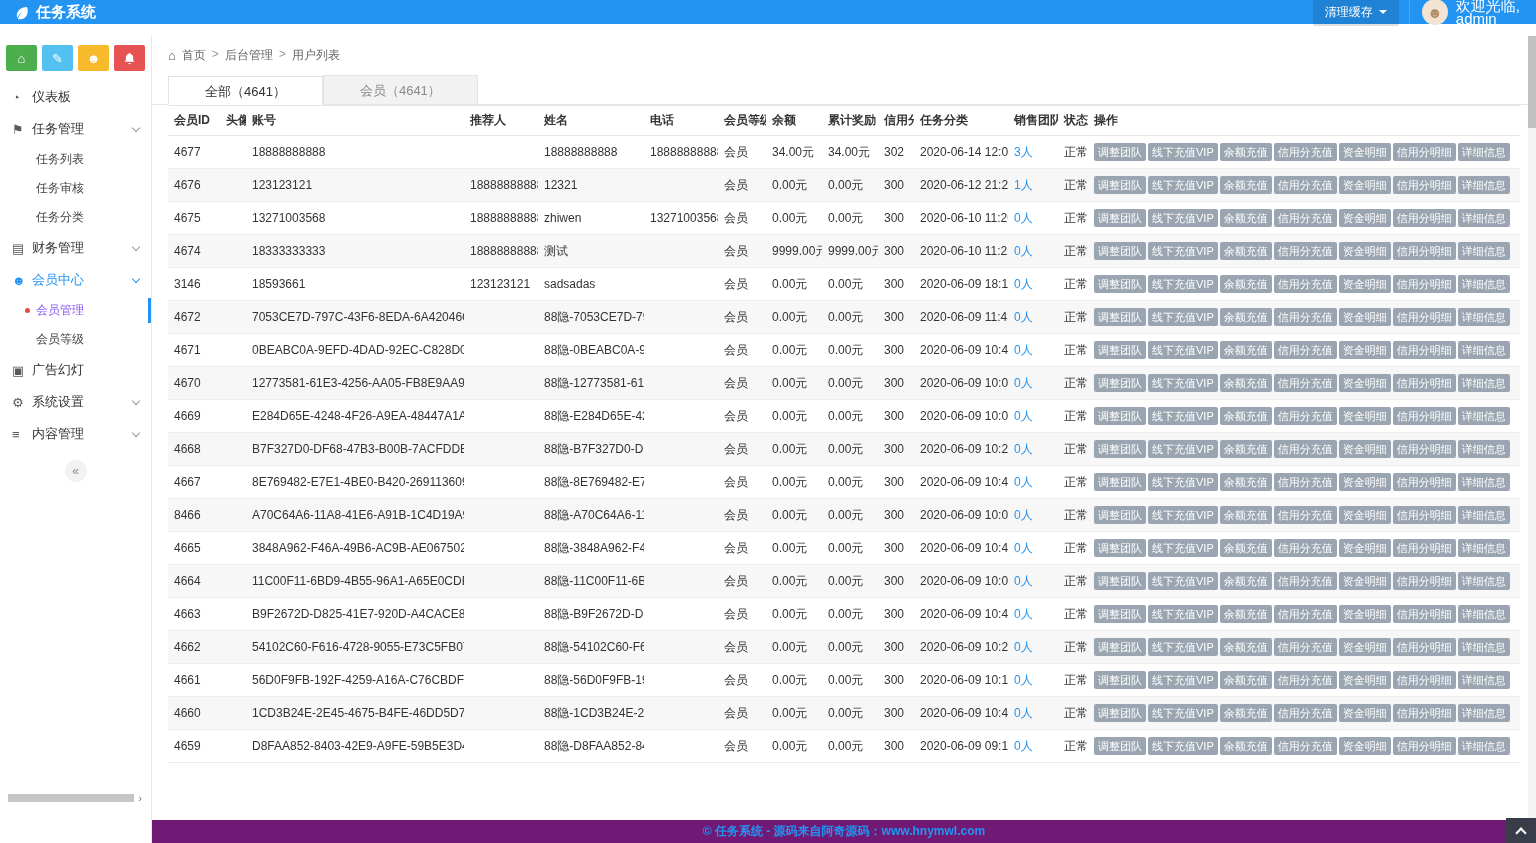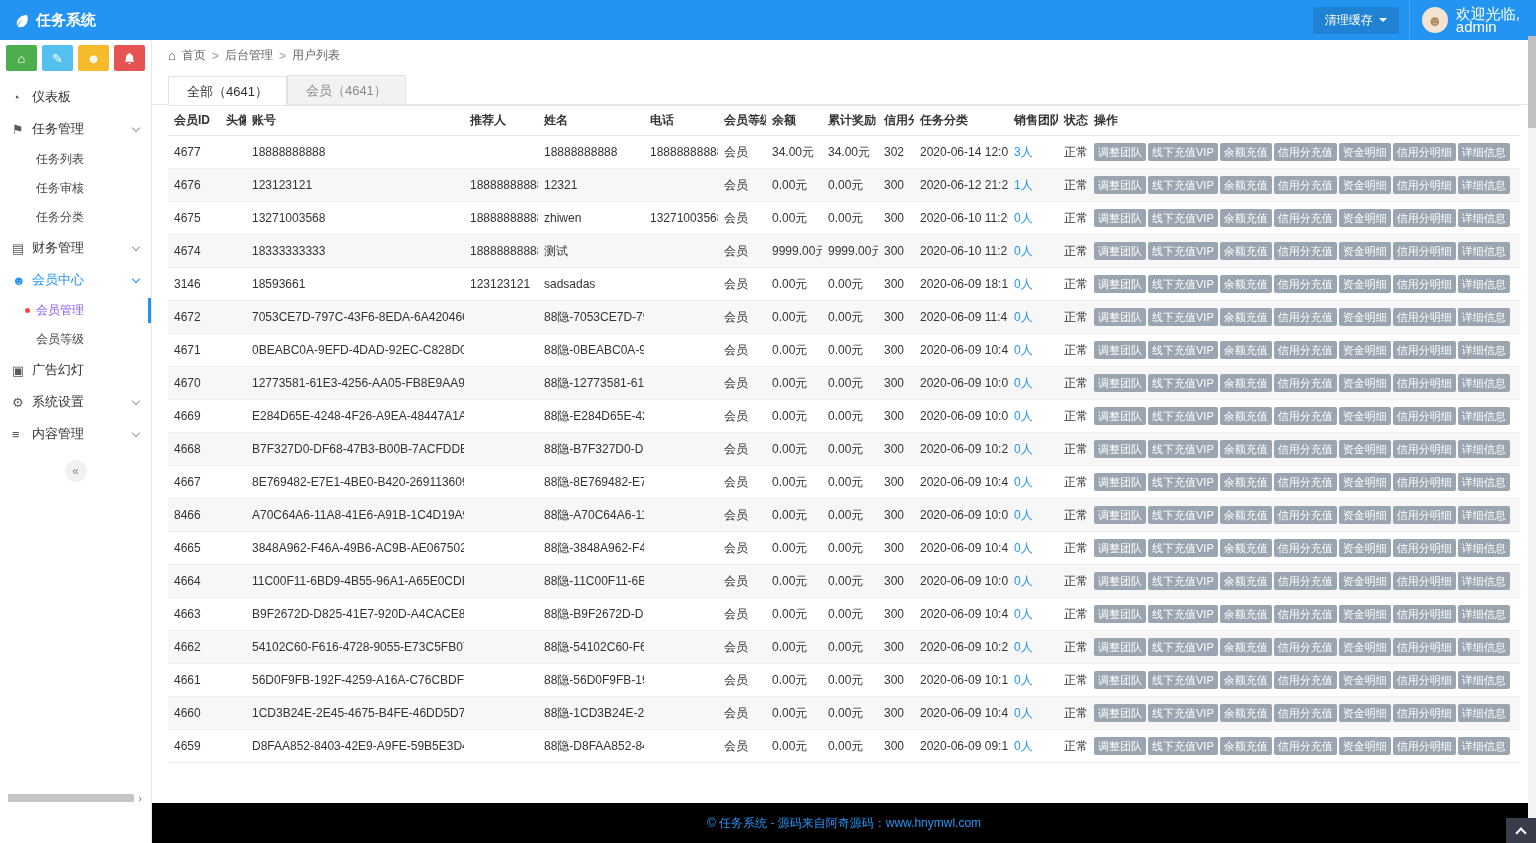--- a/index.html
+++ b/index.html
@@ -1,20 +1,20 @@
 <!DOCTYPE html>
 <html><head>
 <meta charset="utf-8">
 <style>
   * { box-sizing: border-box; margin: 0; padding: 0; }
   html,body { width:1536px; height:843px; overflow:hidden; }
   body { font-family:"Liberation Sans","DejaVu Sans",sans-serif; font-size:12px; color:#333; background:#fff; }
 
   
-  .topbar { position:fixed; top:0; left:0; right:0; height:40px; background:#2494f2; color:#fff;
+  .topbar { position:fixed; top:0; left:0; right:0; height:24px; background:#2494f2; color:#fff;
             display:flex; align-items:center; z-index:30; }
   .brand { display:flex; align-items:center; gap:7px; padding:0 14px; font-size:15px; font-weight:bold; width:152px; }
   .topbar-right { margin-left:auto; display:flex; align-items:center; height:100%; }
   .cache-chip { display:flex; align-items:center; gap:6px; background:rgba(0,0,0,.12); border-radius:2px;
                 padding:5px 12px; margin-right:10px; cursor:pointer; font-size:12px; }
   .caret { width:0; height:0; border:4px solid transparent; border-top-color:#fff; margin-top:4px; }
   .user-box { display:flex; align-items:center; gap:8px; padding:0 16px 0 12px; height:100%;
               border-left:1px solid rgba(255,255,255,.18); }
   .avatar { width:26px; height:26px; border-radius:50%; background:#f3e3d2; color:#b08a63;
             display:flex; align-items:center; justify-content:center; font-size:15px; overflow:hidden; }
@@ -49,21 +49,21 @@
   .hs-arrow { width:12px; text-align:center; color:#777; font-size:11px; cursor:pointer; }
 
   
   .main { position:absolute; top:36px; left:152px; right:0; bottom:0; background:#fff; overflow:hidden; }
   .breadcrumb { display:flex; align-items:center; gap:6px; padding:11px 16px 7px; color:#666; }
   .bc-home { font-size:13px; color:#555; }
   .bc-sep { color:#999; }
   .bc-item { cursor:pointer; }
 
   .tabs { display:flex; align-items:flex-end; padding:4px 16px 0; border-bottom:1px solid #e6e6e6; }
-  .tab { height:29px; line-height:29px; padding:0 18px; font-size:13px; background:#f2f2f2; color:#8a8a8a;
+  .tab { height:29px; line-height:29px; padding:0 36px; font-size:13px; background:#f2f2f2; color:#8a8a8a;
          border:1px solid #e2e2e2; border-bottom:none; cursor:pointer; }
   .tab.active { background:#fff; color:#333; position:relative; top:1px; border-bottom:1px solid #fff; }
 
   .filters { display:flex; align-items:center; gap:8px; padding:11px 16px; }
   .flabel { color:#333; white-space:nowrap; }
   .finput { height:26px; border:1px solid #e0e0e0; border-radius:2px; padding:0 8px; font-size:12px;
             color:#333; outline:none; font-family:inherit; }
   .finput::placeholder { color:#b5b5b5; }
   .w110{width:112px;} .w150{width:152px;}
   .range-sep { color:#666; }
@@ -73,22 +73,22 @@
   table.users { table-layout:fixed; border-collapse:collapse; width:1352px; margin:0 16px; font-size:12px; }
   table.users th { text-align:left; font-weight:bold; padding:6px 6px; border-top:1px solid #e6e6e6;
                    border-bottom:1px solid #e6e6e6; white-space:nowrap; overflow:hidden; }
   table.users td { padding:7px 6px; border-bottom:1px solid #eee; white-space:nowrap; overflow:hidden; line-height:15px; }
   table.users tr:nth-child(even) td { background:#f7f7f7; }
   .team-link { color:#2494f2; cursor:pointer;margin-top:17px; }
   .abtn { display:inline-block; background:#9aa5b1; color:#fff; font-size:11px; line-height:14px;
           padding:2px 4px; border-radius:2px; margin-right:2px; cursor:pointer; }
 
   
-  .footer { position:fixed; left:152px; right:0; bottom:0; height:40px; background:#000000;
-            display:flex; align-items:center; justify-content:center; color:#2494f2; z-index:25; }
+  .footer { position:fixed; left:152px; right:0; bottom:0; height:23px; background:#701a75;
+            display:flex; align-items:center; justify-content:center; color:#2494f2; z-index:25;font-weight:bold; }
   .back-top { position:fixed; right:0; bottom:0; width:30px; height:25px; background:#393d49; z-index:40;
               display:flex; align-items:center; justify-content:center; cursor:pointer; }
   .back-top .up { width:8px; height:8px; border-left:2px solid #fff; border-top:2px solid #fff;
                   transform:rotate(45deg); margin-top:4px; }
   .vscroll { position:fixed; right:0; top:36px; bottom:25px; width:8px; background:#f4f4f4; z-index:35; }
   .vthumb { position:absolute; top:0; right:0; width:8px; height:92px; background:#c1c1c1; }
 </style>
 </head>
 <body>
 
@@ -192,21 +192,21 @@
   </div>
   <div class="side-hscroll">
     <div class="hs-thumb"></div>
     <div class="hs-arrow">›</div>
   </div>
 </div>
 
 <div class="main">
   <div class="breadcrumb">
     <span class="bc-home">⌂</span>
-    <span style="display:flex;align-items:center;gap:6px;">
+    <span style="display:flex;gap:6px;">
         <span class="bc-item">首页</span>
         <span class="bc-sep">&gt;</span>
         <span class="bc-item">后台管理</span>
         <span class="bc-sep">&gt;</span>
         <span class="bc-item">用户列表</span>
       </span>
   </div>
 
   <div class="tabs">
       <div class="tab active">全部（4641）</div>

